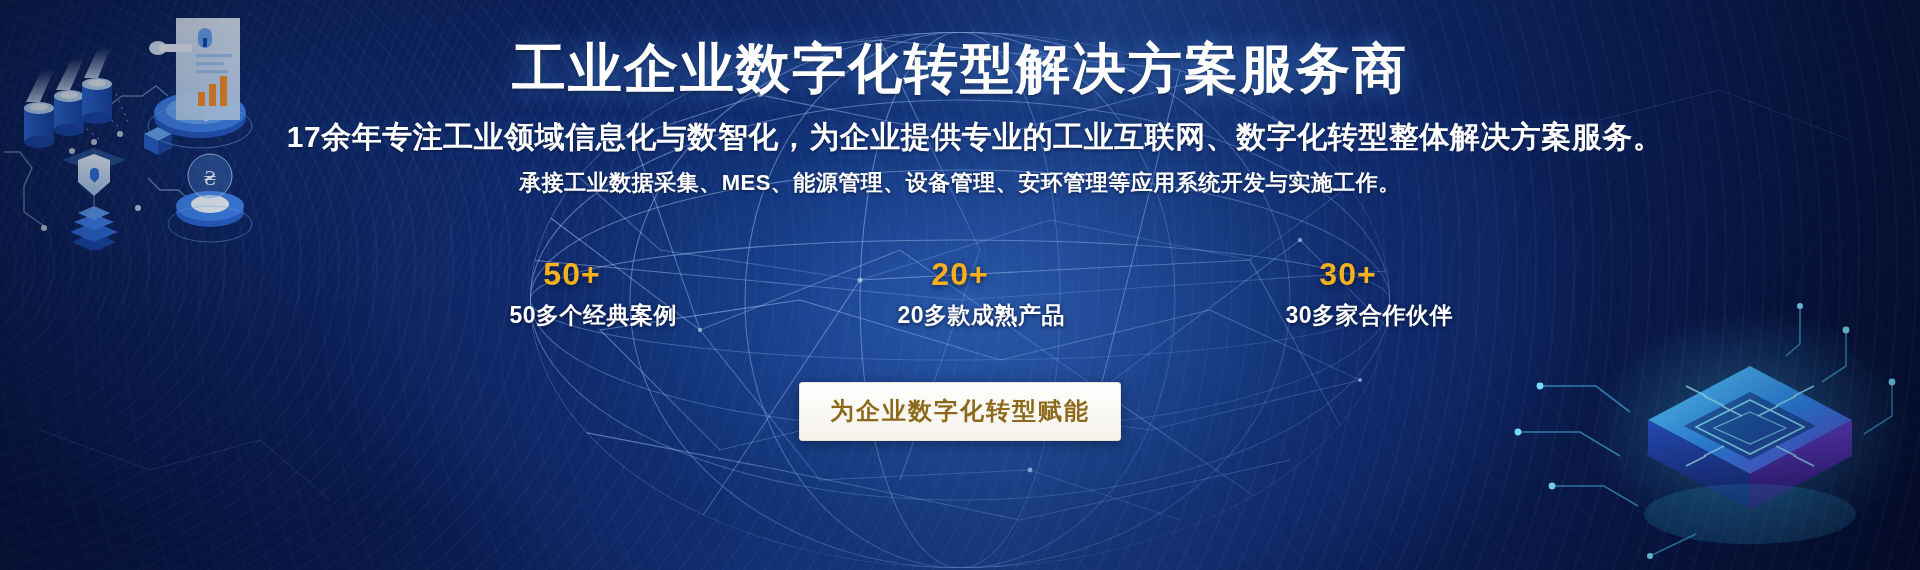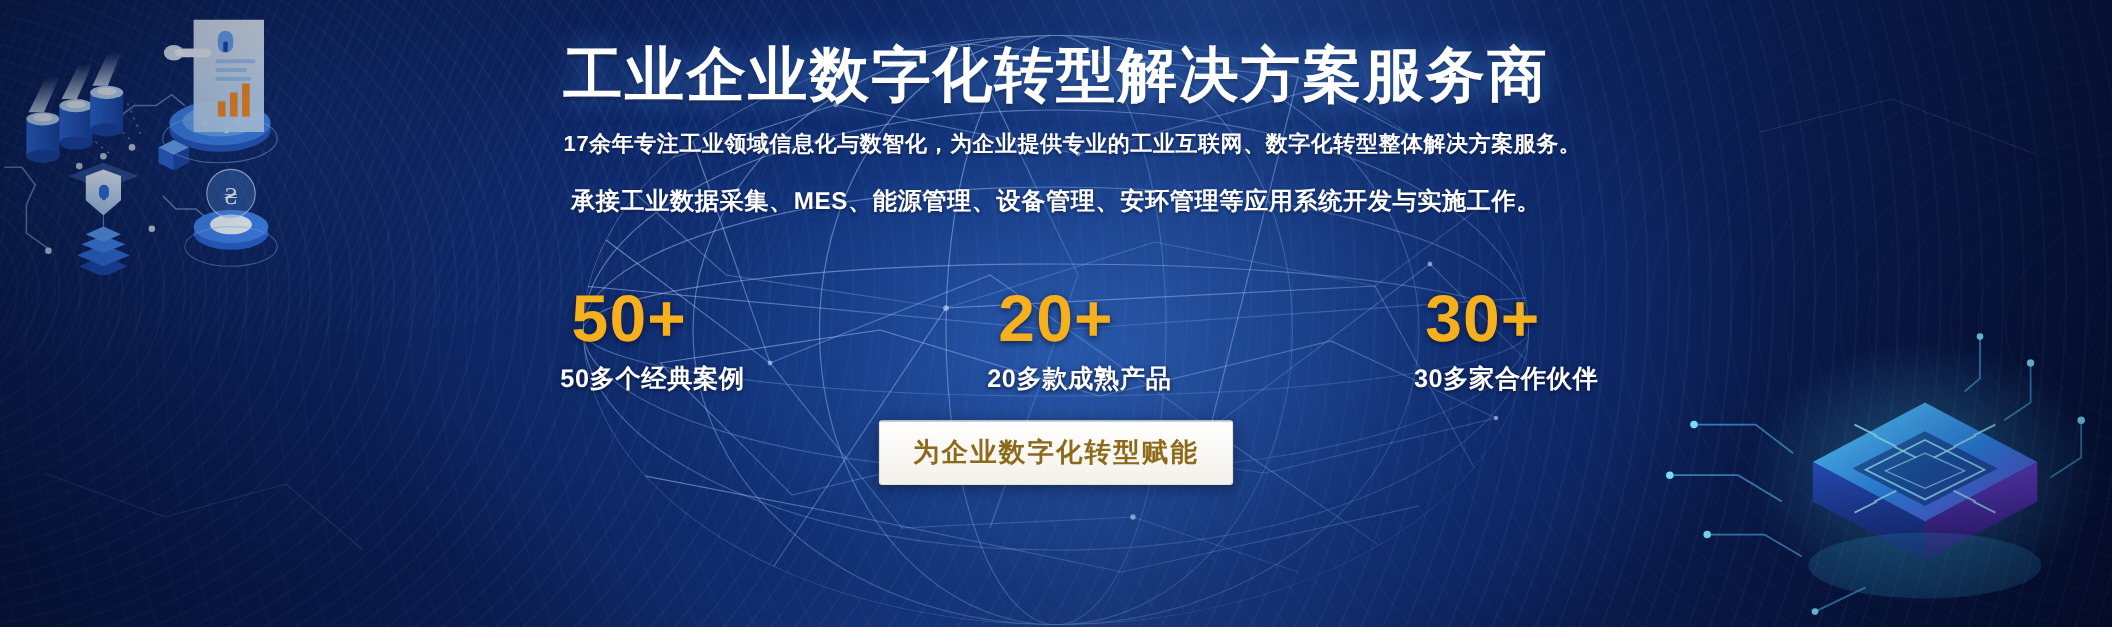--- a/index.html
+++ b/index.html
@@ -76,33 +76,33 @@
     font-size:54px;line-height:1.12;
     font-weight:bold;
     color:#ffffff;
     letter-spacing:2px;
     text-shadow:0 0 22px rgba(90,160,255,0.55), 0 2px 4px rgba(0,0,0,0.45);
     text-align:center;
   }
 
   .sub{position:absolute;left:0;right:0;color:#ffffff;font-weight:bold;
        text-shadow:0 1px 4px rgba(2,10,40,0.85), 0 0 12px rgba(70,140,255,0.35);}
-  .sub1{top:117px;font-size:20px;letter-spacing:.5px;margin-left:30px;}
+  .sub1{top:117px;font-size:30px;letter-spacing:.5px;margin-left:30px;}
   .sub2{top:168px;font-size:22px;letter-spacing:.5px;}
   .sub3{top:213px;font-size:23px;letter-spacing:.3px;}
 
   
   .stats{
     position:absolute;left:0;right:0;top:258px;
     display:flex;justify-content:center;align-items:flex-start;
     gap:178px;
   }
   .stat{width:210px;text-align:center;}
   .stat-num{
-    font-size:60px;line-height:1.05;font-weight:bold;color:#f6b01e;
+    font-size:32px;line-height:1.05;font-weight:bold;color:#f6b01e;
     text-shadow:0 2px 6px rgba(4,12,40,0.7);
     letter-spacing:1px;
   }
   .stat-label{
     margin-top:8px;
     font-size:23px;font-weight:bold;color:#ffffff;
     text-shadow:0 1px 4px rgba(2,10,40,0.85);
     letter-spacing:.5px;
     text-align:right;
   }

